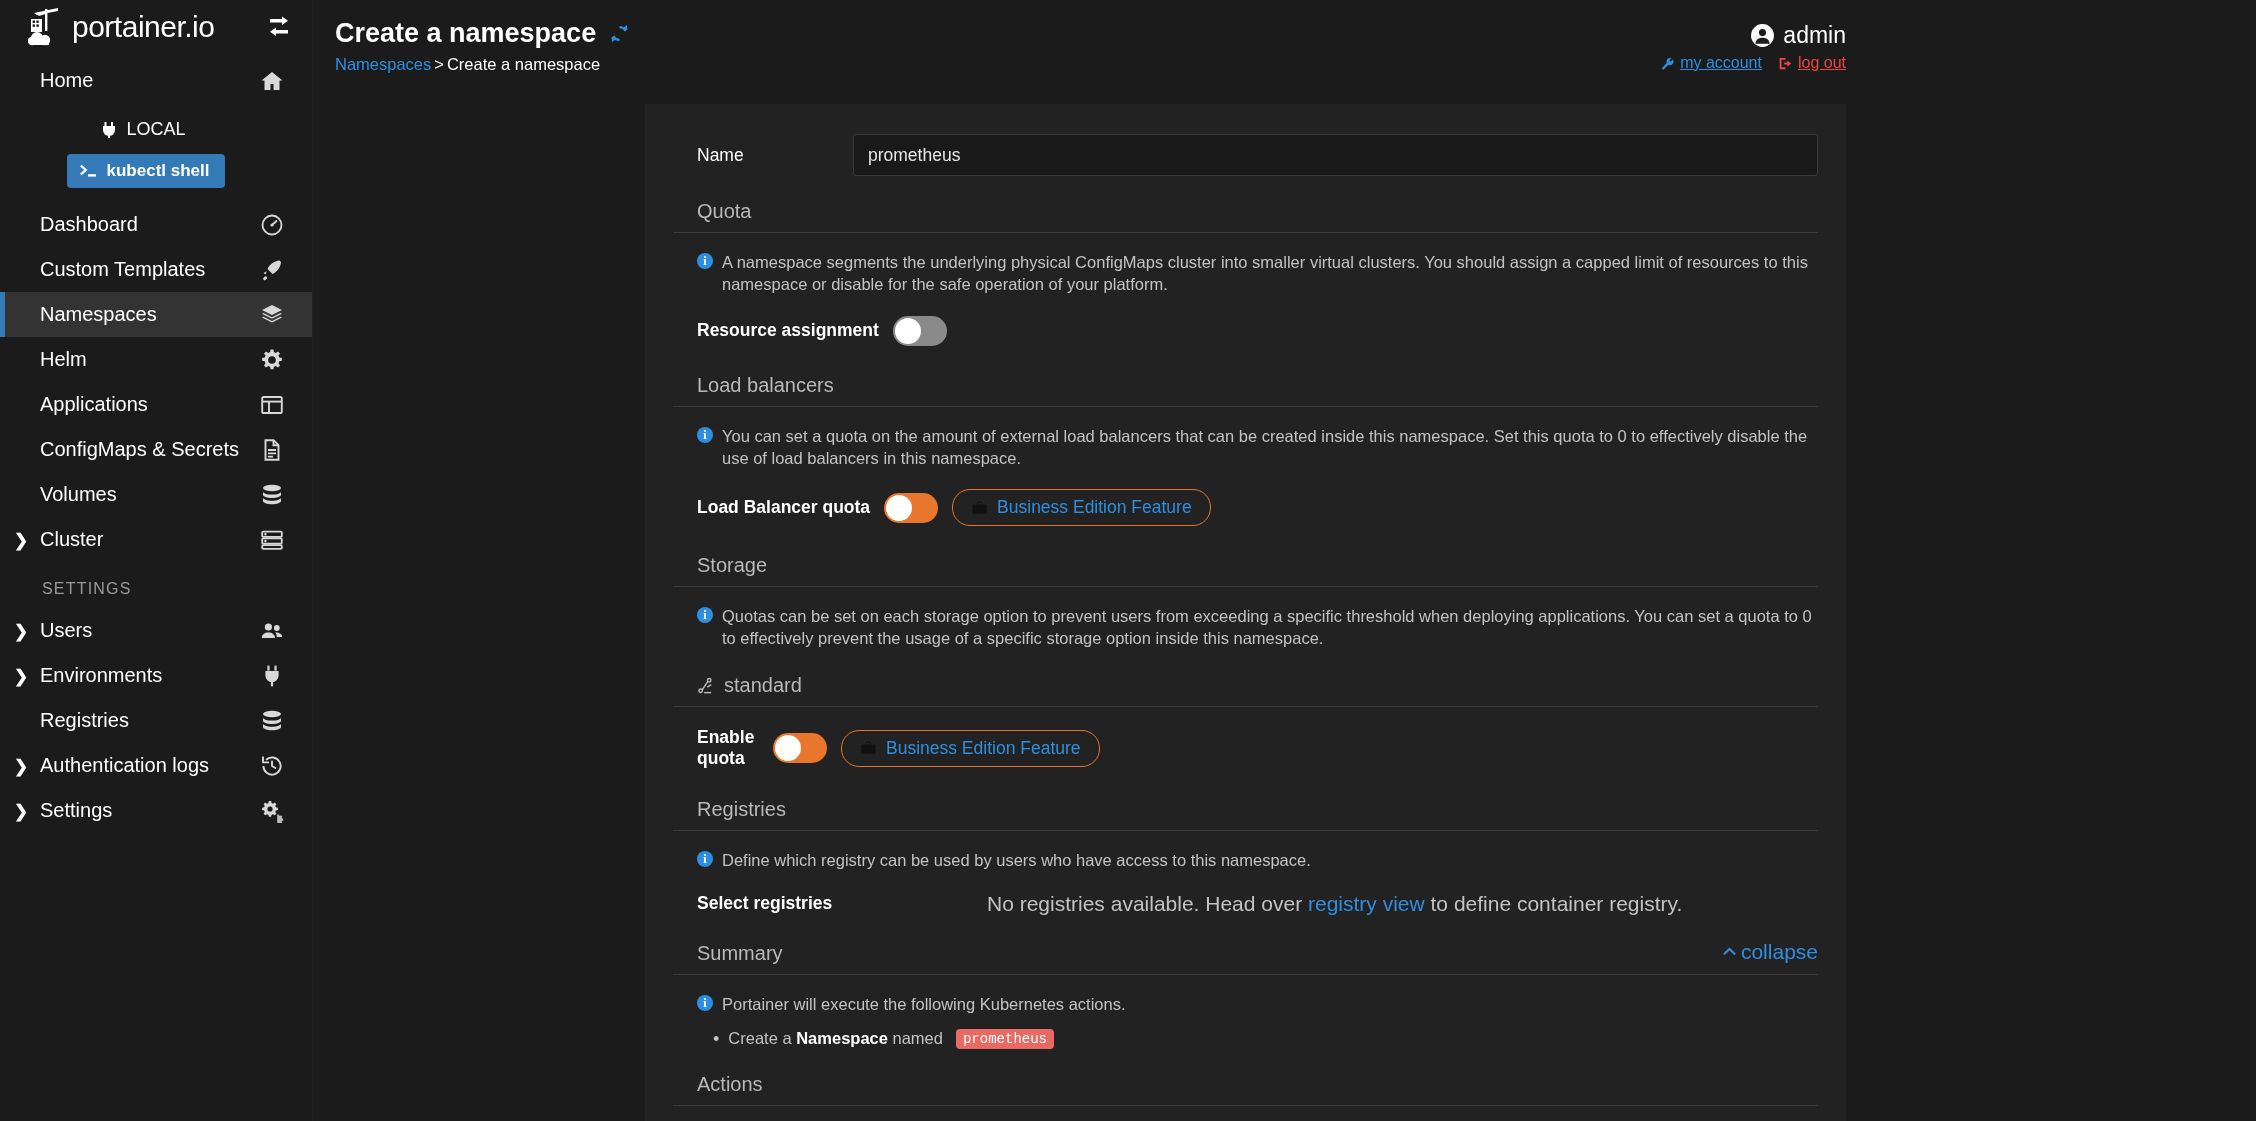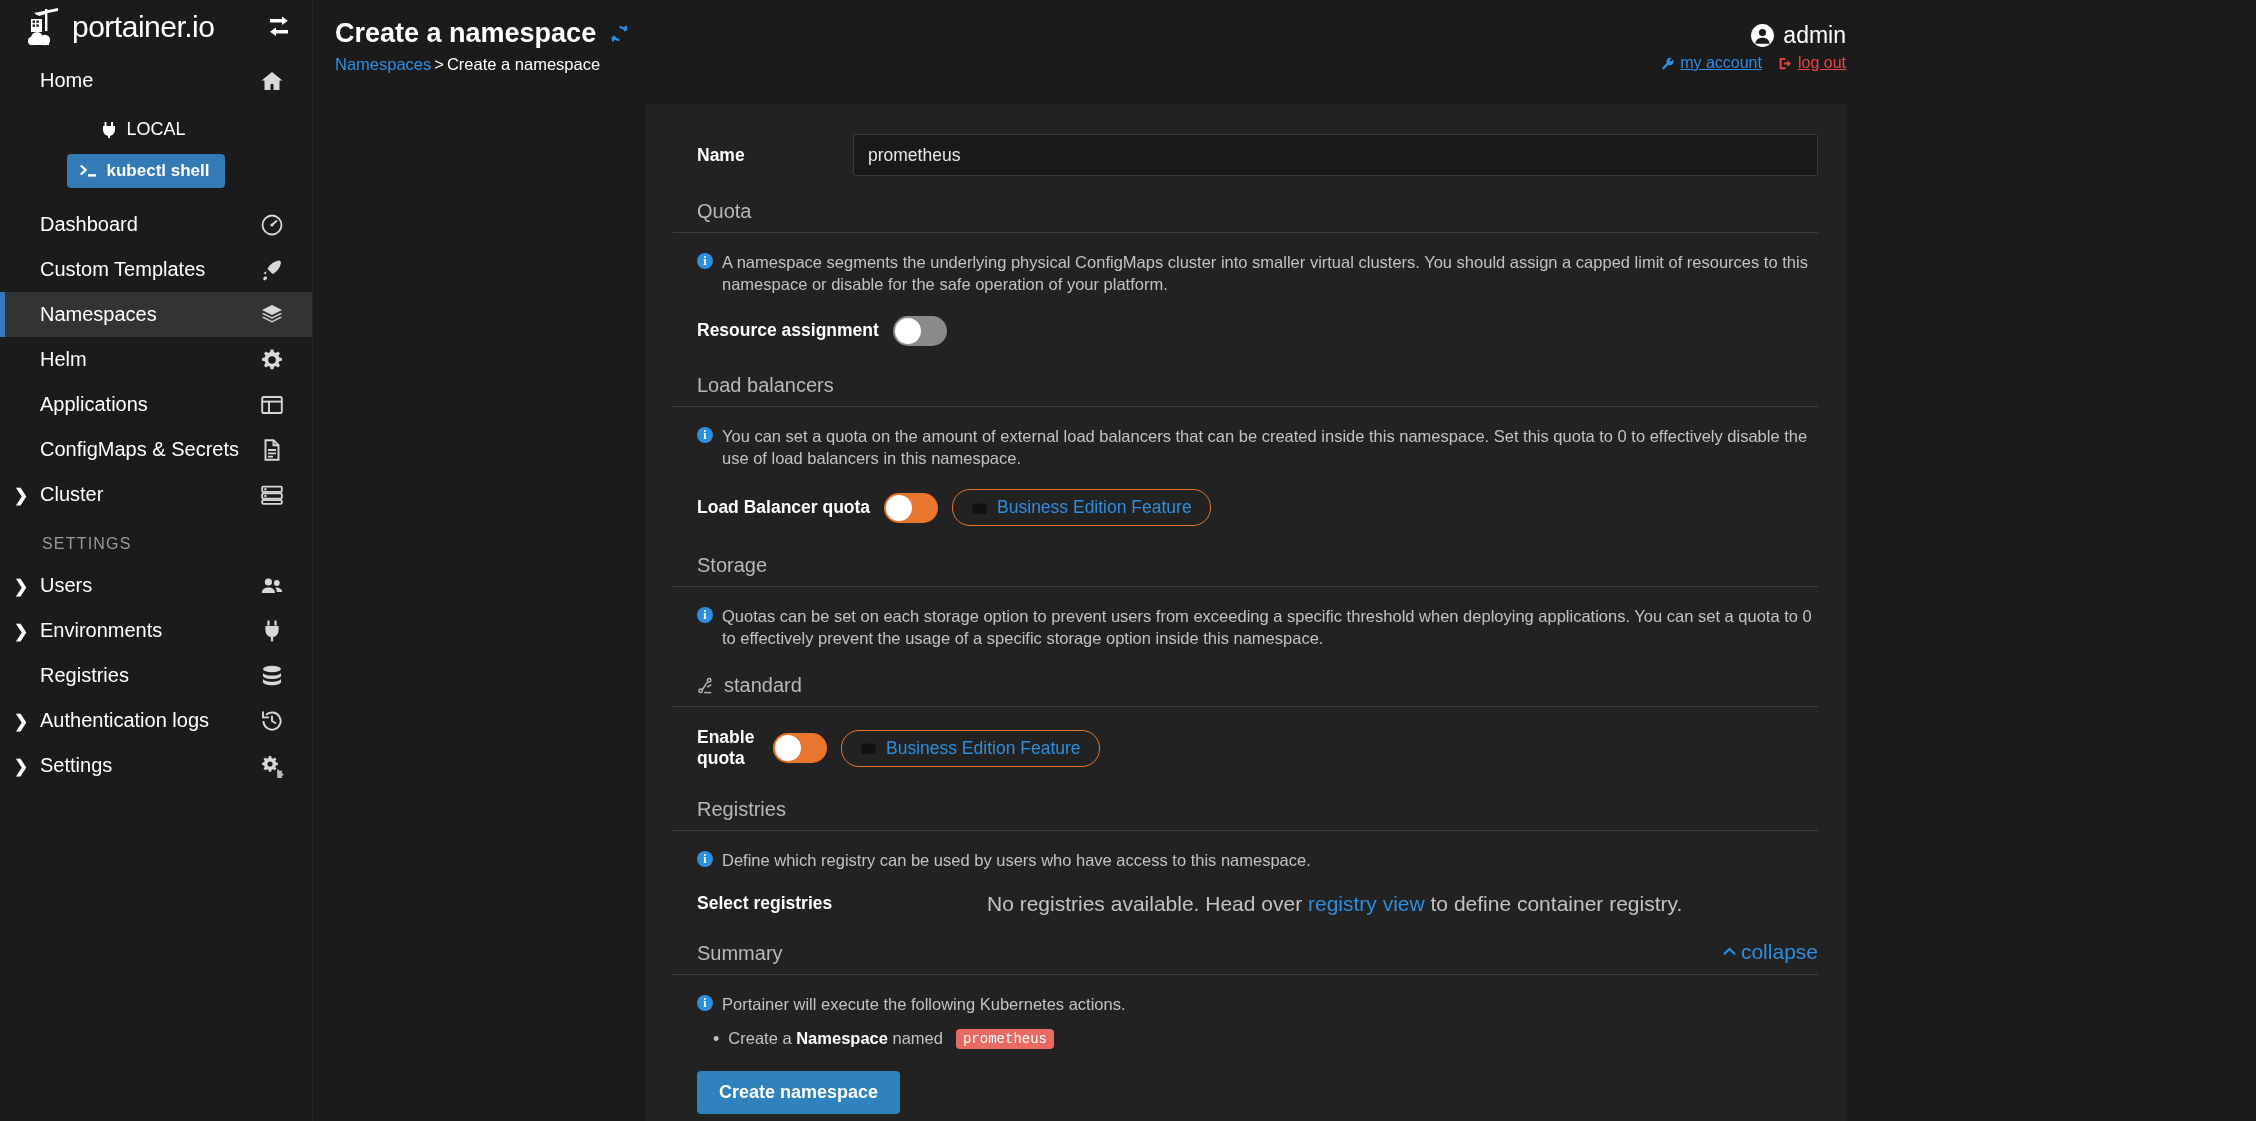--- a/index.html
+++ b/index.html
@@ -120,21 +120,21 @@
     min-height: 1040px;
     padding: 30px 28px 40px 28px;
   }
   .panel-inner { max-width: 2160px; }
 
   .form-row {
     display: flex; align-items: center;
     margin-bottom: 10px;
   }
   .form-label {
-    color: #fff; font-size: 17.5px; font-weight: 700;
+    color: #fff; font-size: 17.5px; font-weight: 400;
     width: 180px; flex: 0 0 180px;
     padding-left: 24px;
   }
   .text-input {
     flex: 1 1 auto;
     background: #191919;
     border: 1px solid #3a3a3a;
     border-radius: 3px;
     color: #e8e8e8;
     font-size: 17.5px;
@@ -368,20 +368,30 @@
         <span class="nav-label">ConfigMaps &amp; Secrets</span>
         <span class="nav-icon">
           <svg width="24" height="24" viewBox="0 0 24 24" fill="none" stroke="currentColor" stroke-width="1.9">
             <path d="M5.5 2.2 h8 l5 5 v14.6 h-13 Z"></path>
             <path d="M13.5 2.2 v5 h5"></path>
             <path d="M8 12 h8 M8 15.4 h8 M8 18.6 h5"></path>
           </svg>
         </span>
       </a>
 
+      <a class="nav-item">
+        <span class="nav-label">Volumes</span>
+        <span class="nav-icon">
+          <svg width="24" height="24" viewBox="0 0 24 24" fill="currentColor">
+            <ellipse cx="12" cy="5" rx="9" ry="3.2"></ellipse>
+            <path d="M3 8.4 v3.4 c0 1.8 4 3.2 9 3.2 s9-1.4 9-3.2 V8.4 c0 1.8-4 3.2-9 3.2 s-9-1.4-9-3.2 Z"></path>
+            <path d="M3 14.6 v3.4 c0 1.8 4 3.2 9 3.2 s9-1.4 9-3.2 v-3.4 c0 1.8-4 3.2-9 3.2 s-9-1.4-9-3.2 Z"></path>
+          </svg>
+        </span>
+      </a>
 
       <a class="nav-item">
         <span class="caret">❯</span>
         <span class="nav-label">Cluster</span>
         <span class="nav-icon">
           <svg width="24" height="24" viewBox="0 0 24 24" fill="none" stroke="currentColor" stroke-width="1.8">
             <rect x="2.2" y="3.6" width="19.6" height="5.2" rx="1"></rect>
             <rect x="2.2" y="10.4" width="19.6" height="5.2" rx="1"></rect>
             <rect x="2.2" y="17.2" width="19.6" height="3.6" rx="1"></rect>
             <path d="M5.4 6.2 h0.01 M5.4 13 h0.01" stroke-linecap="round" stroke-width="2.4"></path>
@@ -622,20 +632,23 @@
           <span>Portainer will execute the following Kubernetes actions.</span>
         </div>
         <div class="summary-list">
           <div class="summary-item">
             <span class="bullet">•</span>
             <span><span>Create a </span><b>Namespace</b><span> named </span></span>
             <span class="ns-badge">prometheus</span>
           </div>
         </div>
 
+        <div class="section-head">
+          <span class="sh-label">Actions</span>
+        </div>
         <div class="actions-area">
           <button class="primary-btn">Create namespace</button>
         </div>
 
       </div>
     </section>
   </main>
 </div>
 
 </body></html>

